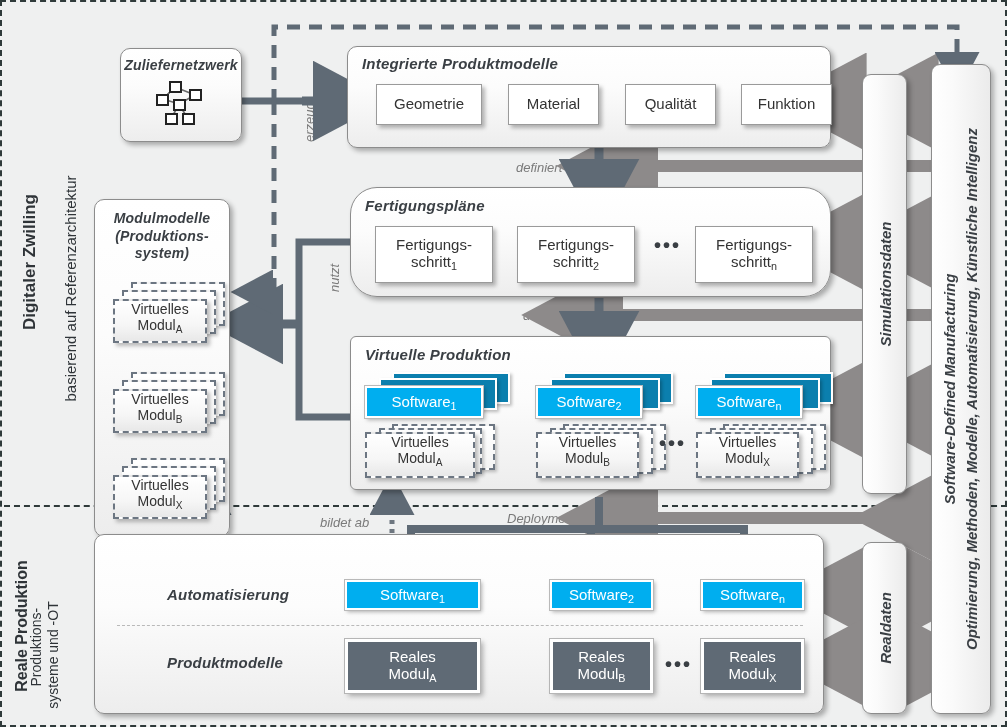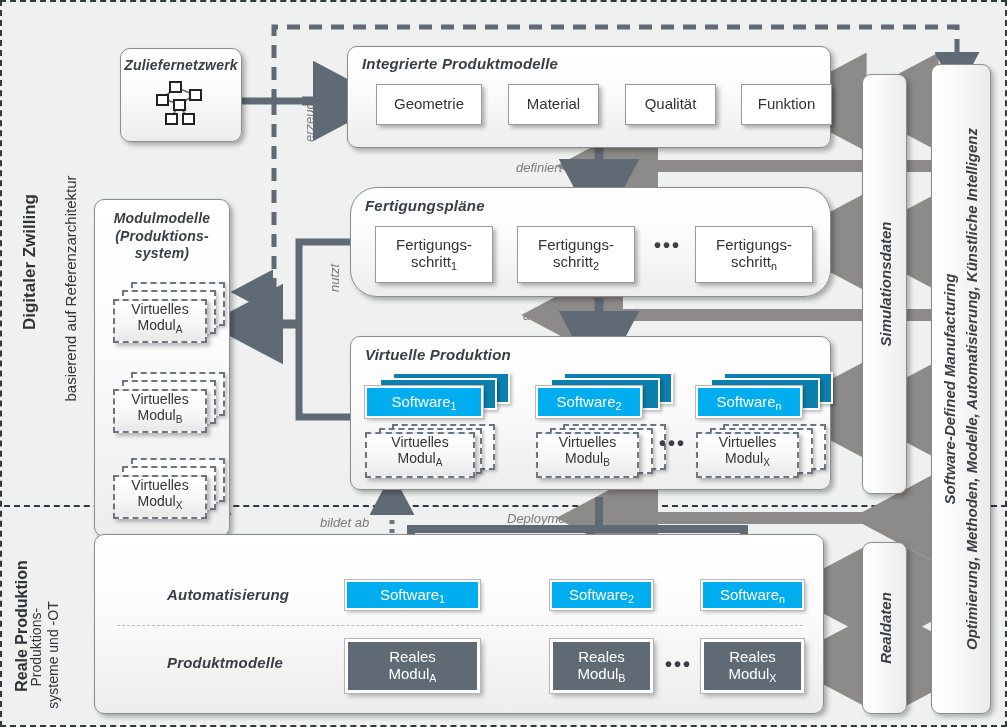--- a/index.html
+++ b/index.html
@@ -319,21 +319,21 @@
     </div>
     <div class="ell" style="left:303px;top:46px;">•••</div>
     <div class="abs itembox" style="left:344px;top:38px;width:118px;height:57px;">
       <span>
         <span>Fertigungs-</span><br>
         <span>schritt</span><span class="sub">n</span>
       </span>
     </div>
   </div>
 
-  <div class="panel abs" style="left:348px;top:334px;width:481px;height:154px;z-index:3;">
+  <div class="panel abs" style="left:348px;top:334px;width:481px;height:154px;z-index:3;border-radius:6px;">
     <div class="panel-title" style="left:14px;top:9px;font-size:15px;">Virtuelle  Produktion</div>
 
     <div class="abs" style="left:14px;top:35px;width:155px;height:110px;">
       <div class="abs sw-back" style="left:27px;top:0;width:118px;height:32px;"></div>
       <div class="abs sw-back" style="left:14px;top:6px;width:118px;height:32px;"></div>
       <div class="abs sw" style="left:0;top:14px;width:118px;height:32px;">
         <span><span>Software</span><span class="sub">1</span></span>
       </div>
       <div class="abs vmod-stackB" style="left:27px;top:52px;width:103px;height:46px;"></div>
       <div class="abs vmod-stackB" style="left:14px;top:56px;width:103px;height:46px;"></div>

